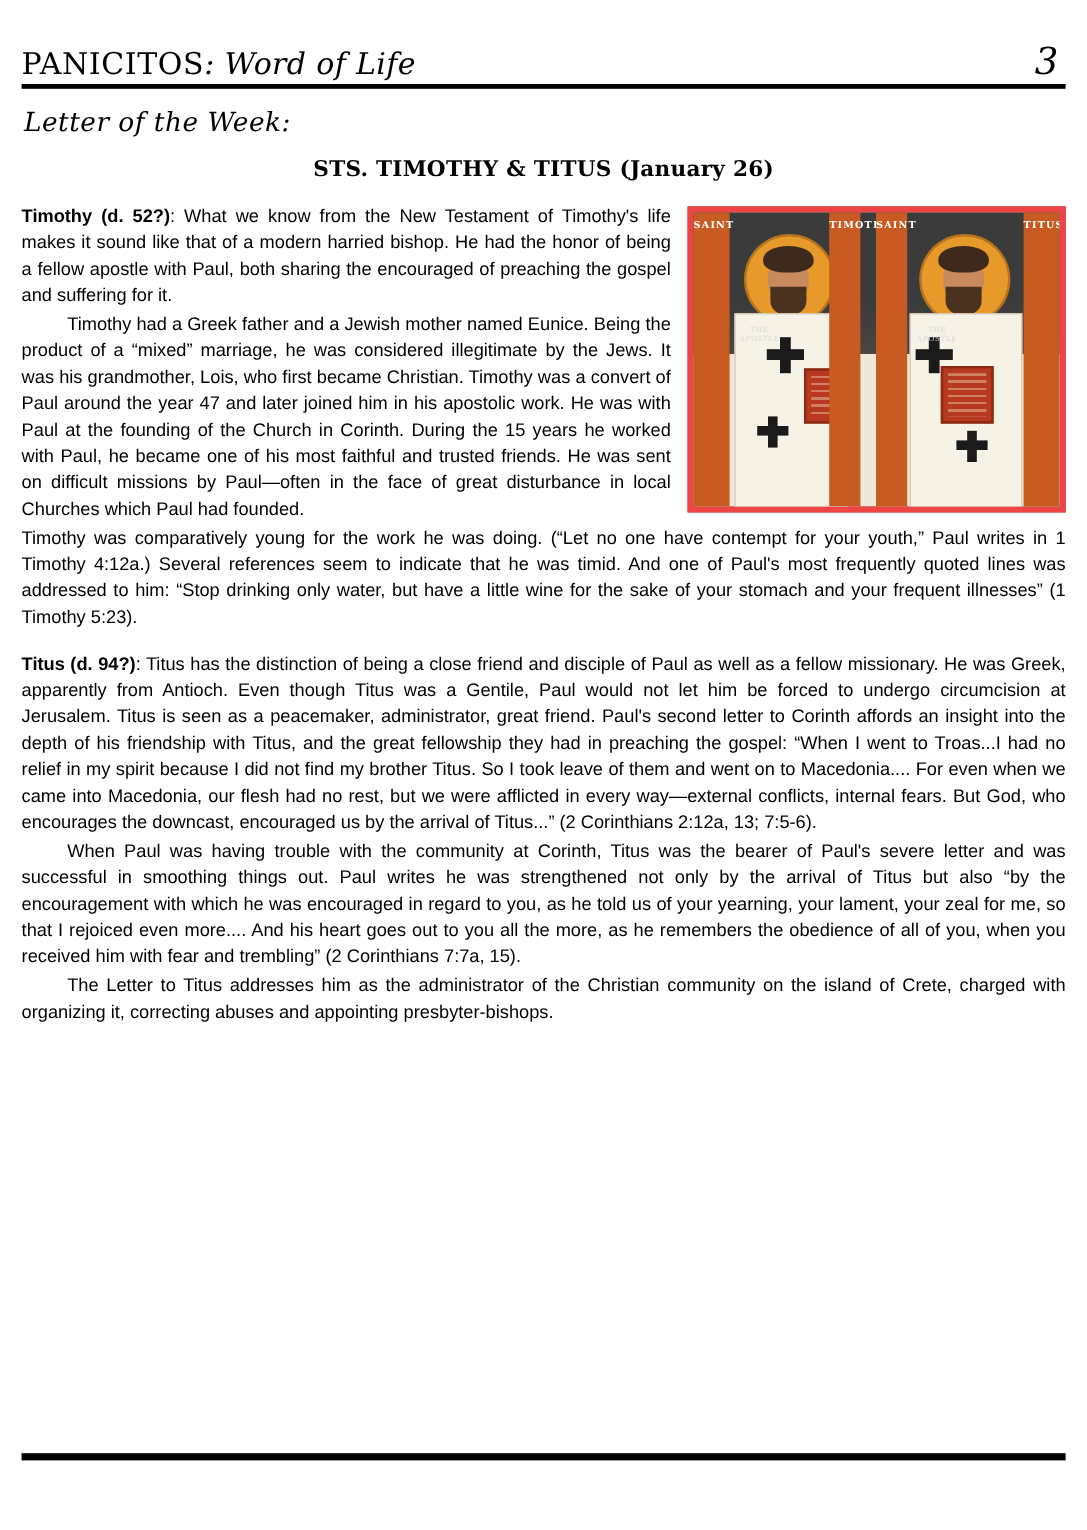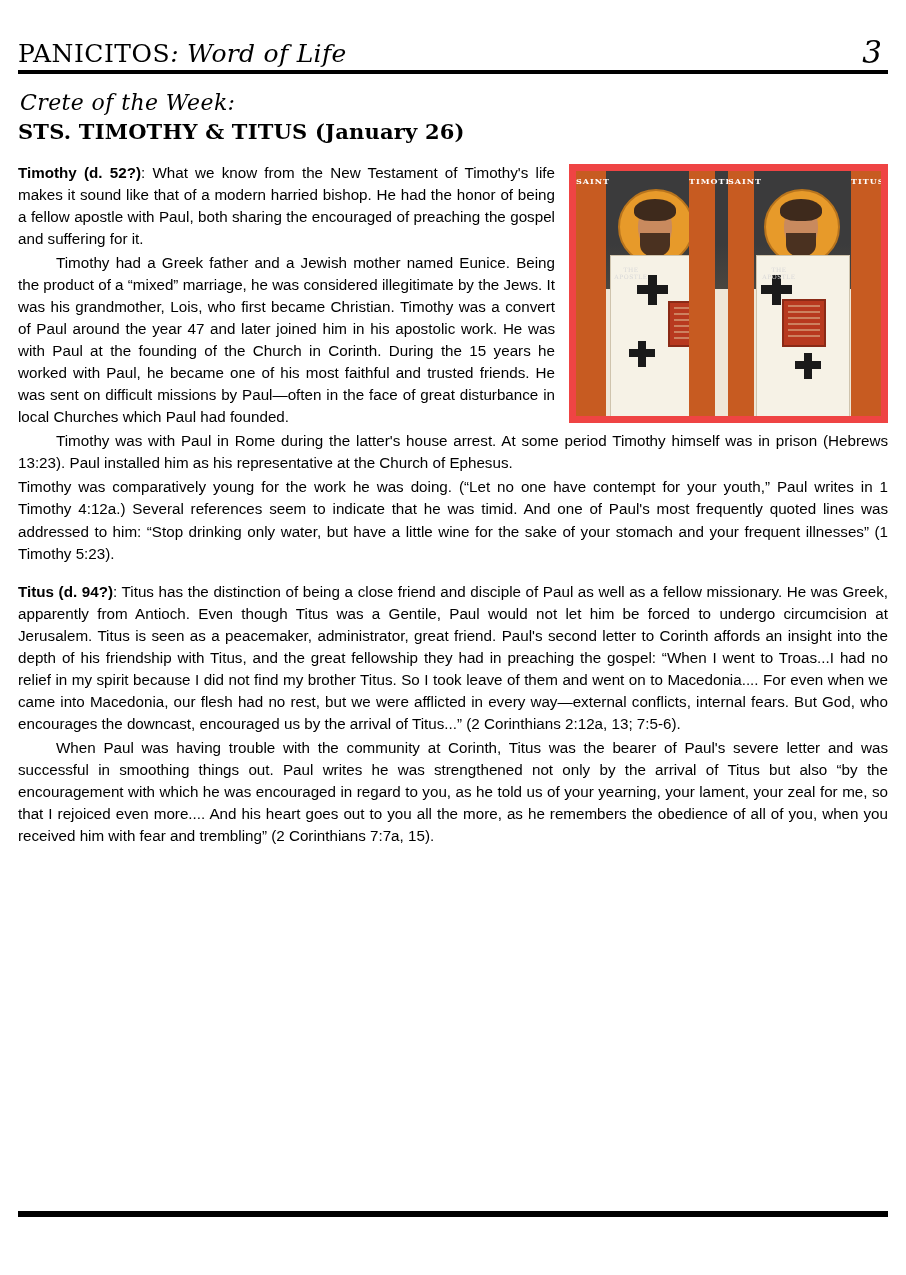--- a/index.html
+++ b/index.html
@@ -66,24 +66,25 @@
   .section-heading {
     font-family: "DejaVu Serif", serif;
     font-style: italic;
     font-size: 22px;
     margin-top: 16px;
     margin-left: 2px;
     letter-spacing: 0.4px;
   }
 
   .article-title {
+    text-align: center;
     font-family: "DejaVu Serif", serif;
     font-weight: bold;
-    font-size: 21px;
-    margin-top: 4px;
+    font-size: 18px;
+    margin-top: 16px;
     letter-spacing: 0.2px;
   }
 
   
   .content {
     margin-top: 18px;
     font-size: 15.2px;
     line-height: 1.45;
     text-align: justify;
   }
@@ -100,21 +101,21 @@
   .gap {
     height: 14px;
   }
 
   
   .icon-figure {
     float: right;
     width: 305px;
     height: 245px;
     margin: 2px 0 6px 14px;
-    border: 7px solid #ef4444;
+    border: 5px solid #ef4444;
     position: relative;
     overflow: hidden;
     background: #7f1d1d;
   }
   .icon-inner {
     position: absolute;
     inset: 0;
     background: #f2eadb;
   }
   
@@ -240,21 +241,21 @@
 <div class="page">
 
   <div class="masthead">
     <div class="masthead-title">
       <span class="smallcaps">PANICITOS</span><span>: Word of Life</span>
     </div>
     <div class="page-number">3</div>
   </div>
   <div class="rule-top"></div>
 
-  <div class="section-heading">Crete of the Week:</div>
+  <div class="section-heading">Letter of the Week:</div>
 
   <div class="article-title">STS. TIMOTHY &amp; TITUS (January 26)</div>
 
   <div class="content">
 
     <div class="icon-figure">
       <div class="icon-inner">
         <div class="icon-bg-dark"></div>
         <div class="icon-bg-lower"></div>
 
@@ -299,27 +300,27 @@
         <div class="name-panel right">
           <span>TITUS</span>
         </div>
       </div>
     </div>
 
     <p><span class="lead-name">Timothy (d. 52?)</span><span>: What we know from the New Testament of Timothy's life makes it sound like that of a modern harried bishop. He had the honor of being a fellow apostle with Paul, both sharing the encouraged of preaching the gospel and suffering for it.</span></p>
 
     <p class="indent">Timothy had a Greek father and a Jewish mother named Eunice. Being the product of a “mixed” marriage, he was considered illegitimate by the Jews. It was his grandmother, Lois, who first became Christian. Timothy was a convert of Paul around the year 47 and later joined him in his apostolic work. He was with Paul at the founding of the Church in Corinth. During the 15 years he worked with Paul, he became one of his most faithful and trusted friends. He was sent on difficult missions by Paul—often in the face of great disturbance in local Churches which Paul had founded.</p>
 
-    <p class="indent">Timothy was with Paul in Rome during the latter's house arrest. At some period Timothy himself was in prison (Hebrews 13:23). Paul installed him as his representative at the Church of Ephesus.</p>
 
     <p>Timothy was comparatively young for the work he was doing. (“Let no one have contempt for your youth,” Paul writes in 1 Timothy 4:12a.) Several references seem to indicate that he was timid. And one of Paul's most frequently quoted lines was addressed to him: “Stop drinking only water, but have a little wine for the sake of your stomach and your frequent illnesses” (1 Timothy 5:23).</p>
 
     <div class="gap"></div>
 
     <p><span class="lead-name">Titus (d. 94?)</span><span>: Titus has the distinction of being a close friend and disciple of Paul as well as a fellow missionary. He was Greek, apparently from Antioch. Even though Titus was a Gentile, Paul would not let him be forced to undergo circumcision at Jerusalem. Titus is seen as a peacemaker, administrator, great friend. Paul's second letter to Corinth affords an insight into the depth of his friendship with Titus, and the great fellowship they had in preaching the gospel: “When I went to Troas...I had no relief in my spirit because I did not find my brother Titus. So I took leave of them and went on to Macedonia.... For even when we came into Macedonia, our flesh had no rest, but we were afflicted in every way—external conflicts, internal fears. But God, who encourages the downcast, encouraged us by the arrival of Titus...” (2 Corinthians 2:12a, 13; 7:5-6).</span></p>
 
     <p class="indent">When Paul was having trouble with the community at Corinth, Titus was the bearer of Paul's severe letter and was successful in smoothing things out. Paul writes he was strengthened not only by the arrival of Titus but also “by the encouragement with which he was encouraged in regard to you, as he told us of your yearning, your lament, your zeal for me, so that I rejoiced even more.... And his heart goes out to you all the more, as he remembers the obedience of all of you, when you received him with fear and trembling” (2 Corinthians 7:7a, 15).</p>
 
+    <p class="indent">The Letter to Titus addresses him as the administrator of the Christian community on the island of Crete, charged with organizing it, correcting abuses and appointing presbyter-bishops.</p>
 
   </div>
 
   <div class="rule-bottom"></div>
 </div>
 
 </body></html>

